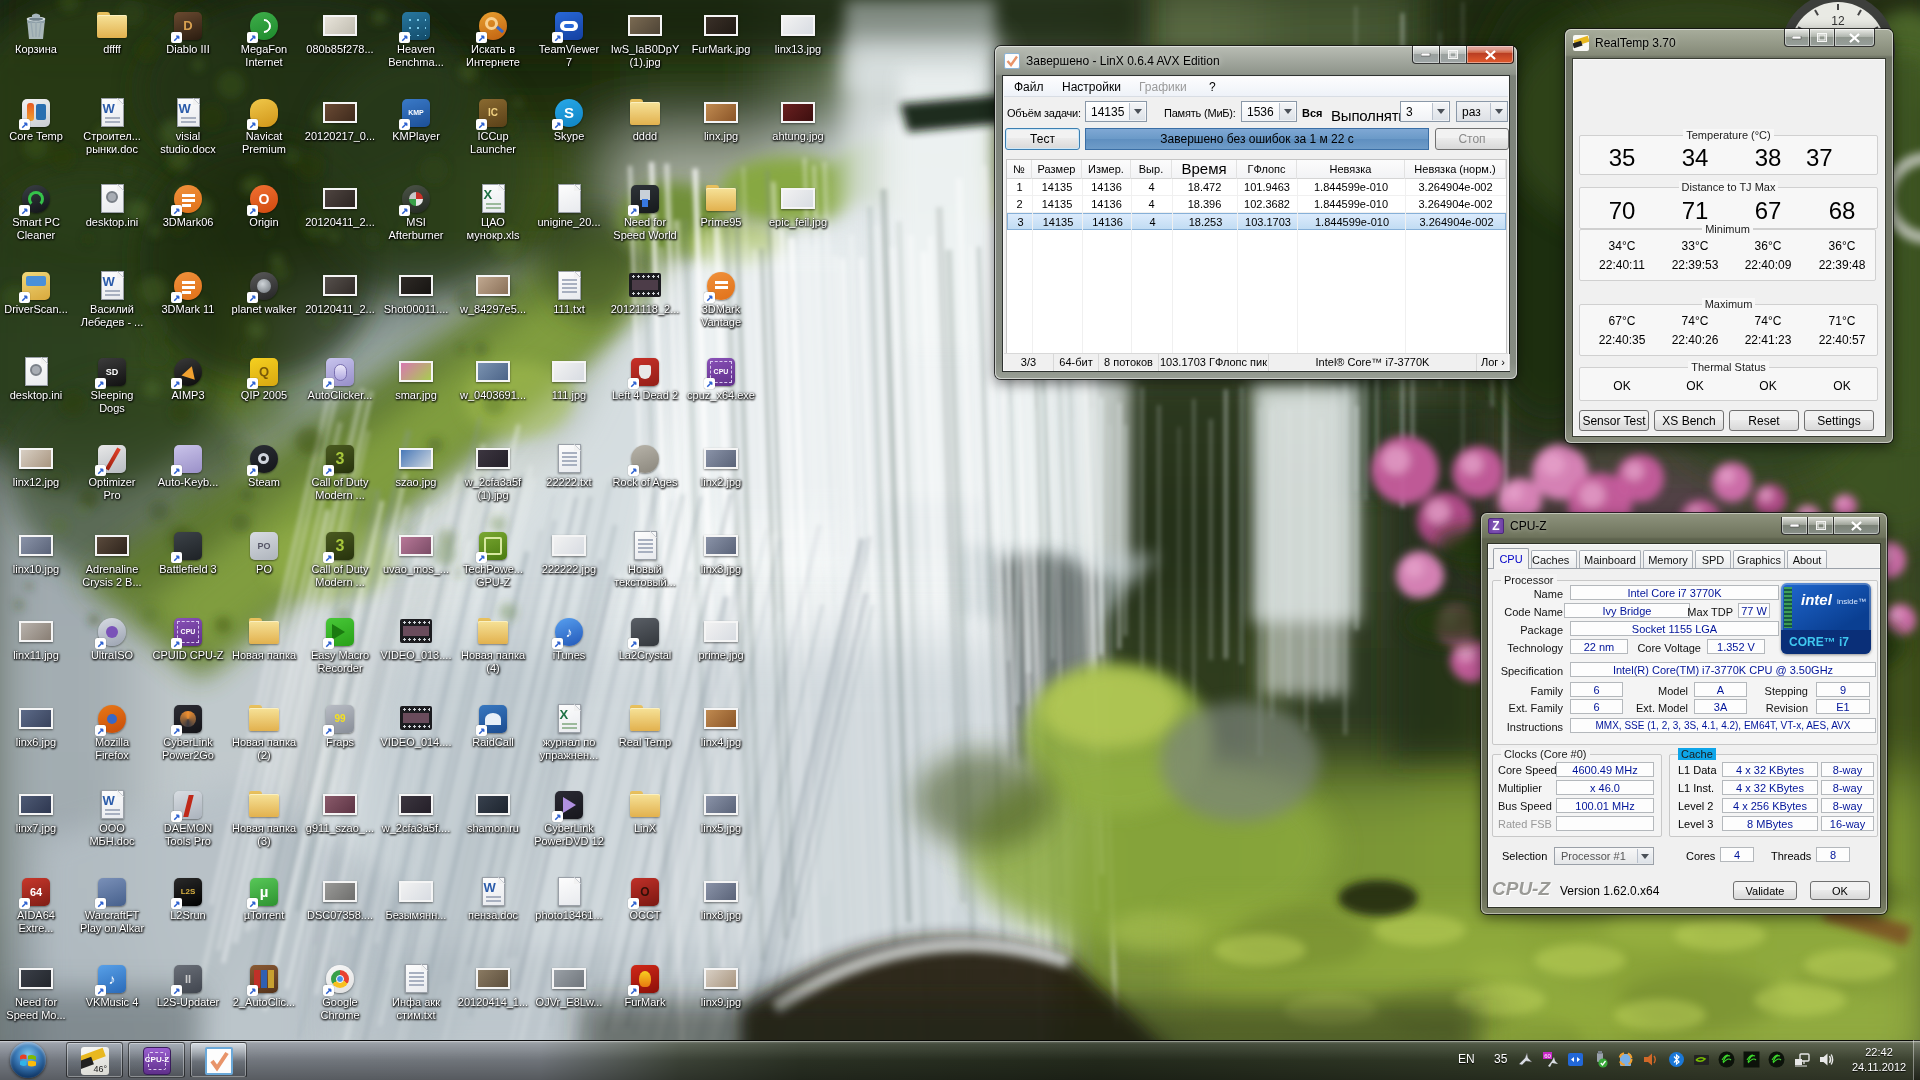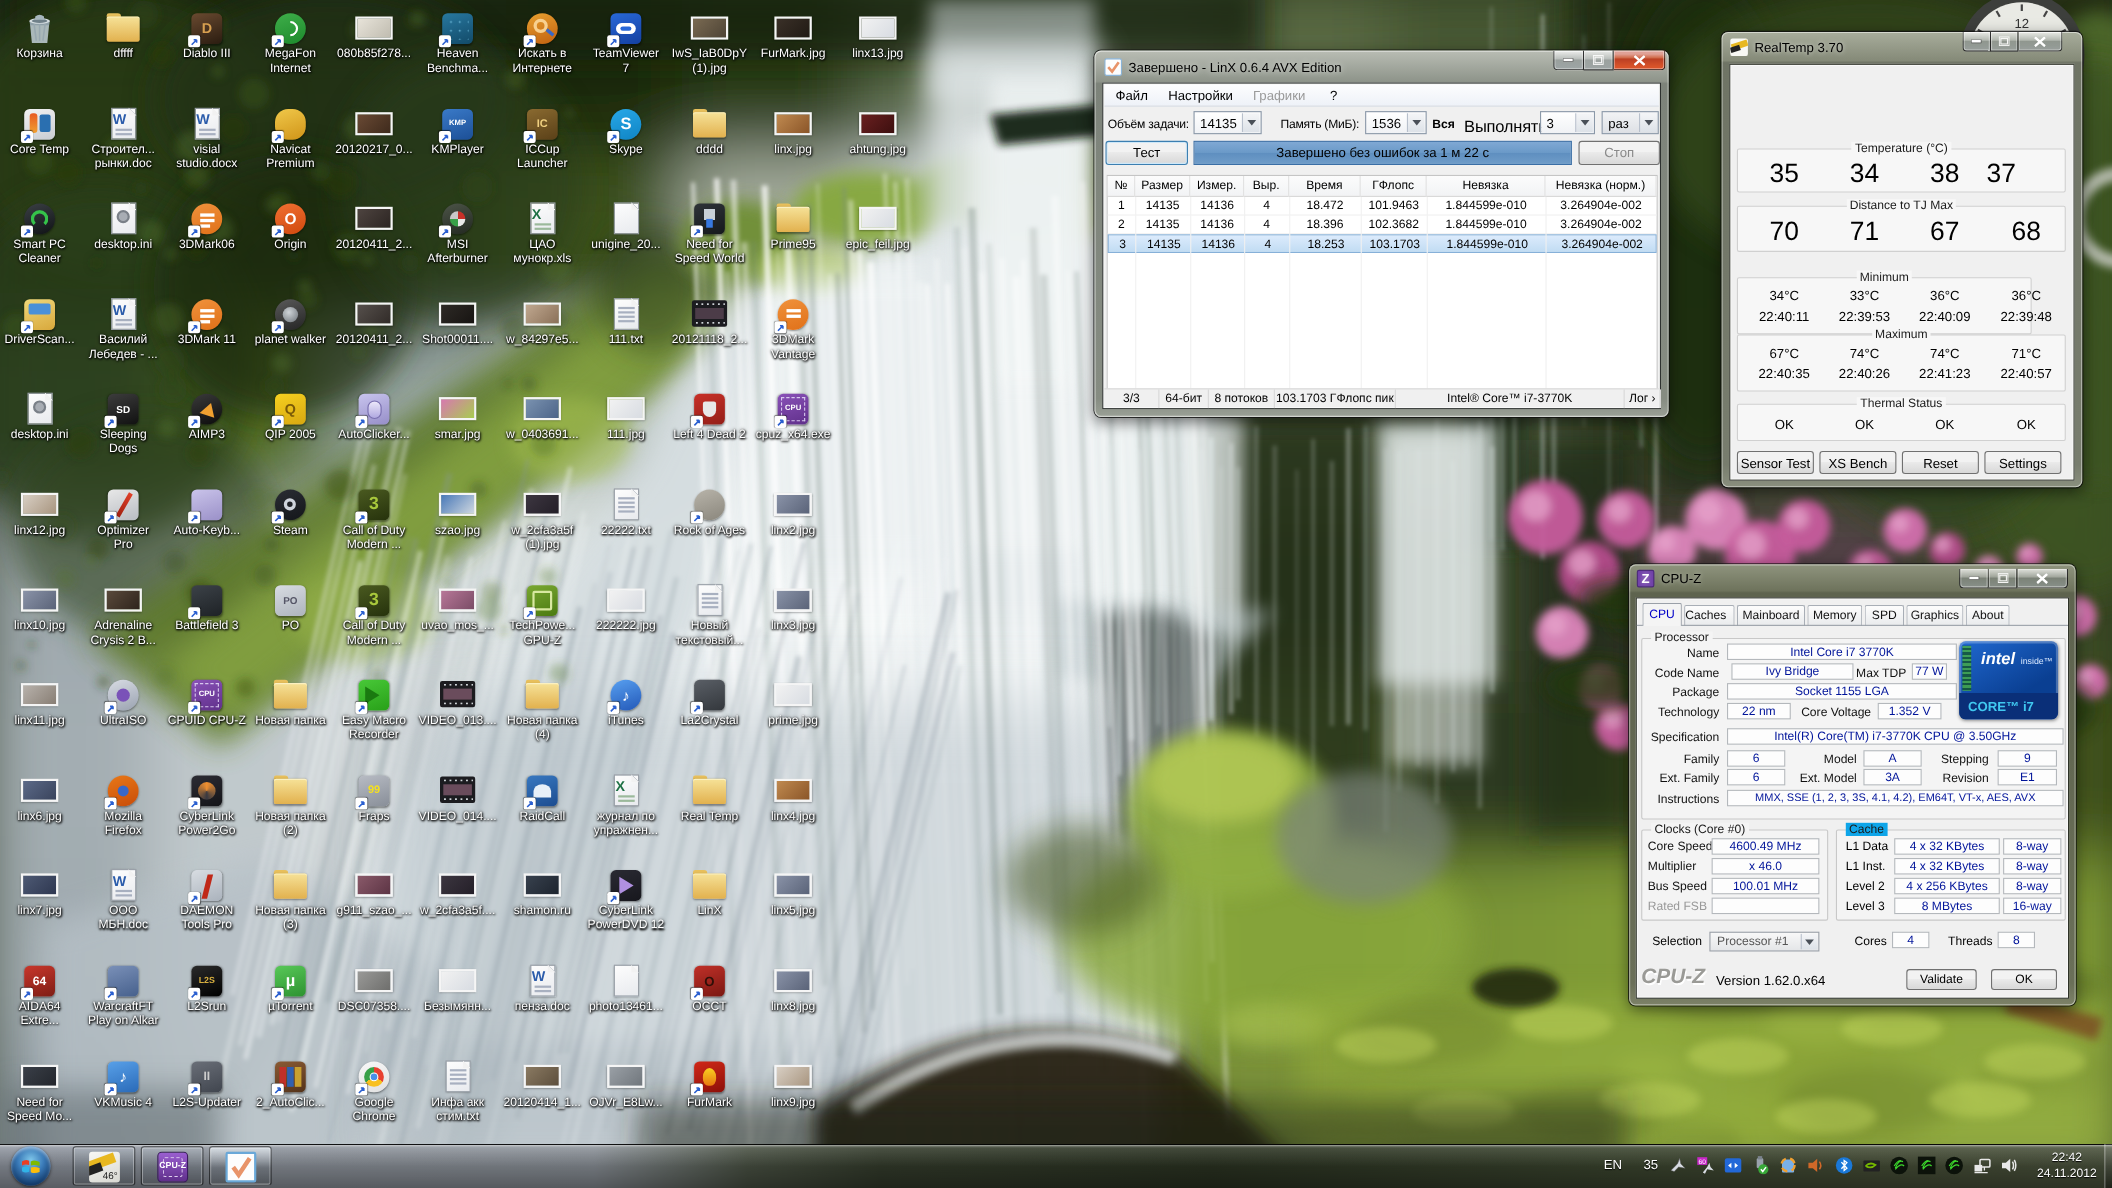--- a/index.html
+++ b/index.html
@@ -1883,21 +1883,21 @@
         </div>
         <div class="btn7" style="left:2px;top:52px;width:75px;height:22px;line-height:21px;border-color:#3c7fb1;box-shadow:inset 0 0 0 1px #cfe8f8">Тест</div>
         <div style="position:absolute;left:82px;top:52px;width:344px;height:22px;border:1px solid #3a6ea5;background:linear-gradient(#7fa8d4,#6b9ac8 48%,#5f8fc0 52%,#6f9cc8);color:#000;font-size:12px;text-align:center;line-height:21px">Завершено без ошибок за 1 м 22 с</div>
         <div class="btn7" style="left:432px;top:52px;width:74px;height:22px;line-height:21px;color:#8a8a8a">Стоп</div>
         <div style="position:absolute;left:3px;top:83px;width:501px;height:196px;border:1px solid #c5c5c5;background:#fff">
           <div style="position:absolute;left:0;top:0;right:0;height:19px;background:linear-gradient(#fcfcfc,#f2f3f5);border-bottom:1px solid #d5d5d5">
             <div style="position:absolute;left:0px;width:25px;top:0;height:19px;border-right:1px solid #e2e2e2;font-size:11px;text-align:center;line-height:18px;overflow:hidden">№</div>
             <div style="position:absolute;left:25px;width:50px;top:0;height:19px;border-right:1px solid #e2e2e2;font-size:11px;text-align:center;line-height:18px;overflow:hidden">Размер</div>
             <div style="position:absolute;left:75px;width:49px;top:0;height:19px;border-right:1px solid #e2e2e2;font-size:11px;text-align:center;line-height:18px;overflow:hidden">Измер.</div>
             <div style="position:absolute;left:124px;width:41px;top:0;height:19px;border-right:1px solid #e2e2e2;font-size:11px;text-align:center;line-height:18px;overflow:hidden">Выр.</div>
-            <div style="position:absolute;left:165px;width:65px;top:0;height:19px;border-right:1px solid #e2e2e2;font-size:11px;text-align:center;line-height:18px;overflow:hidden">Время</div>
+            <div style="position:absolute;left:165px;width:65px;top:0;height:19px;border-right:1px solid #e2e2e2;font-size:15px;text-align:center;line-height:18px;overflow:hidden">Время</div>
             <div style="position:absolute;left:230px;width:60px;top:0;height:19px;border-right:1px solid #e2e2e2;font-size:11px;text-align:center;line-height:18px;overflow:hidden">ГФлопс</div>
             <div style="position:absolute;left:290px;width:108px;top:0;height:19px;border-right:1px solid #e2e2e2;font-size:11px;text-align:center;line-height:18px;overflow:hidden">Невязка</div>
             <div style="position:absolute;left:398px;width:101px;top:0;height:19px;border-right:1px solid #e2e2e2;font-size:11px;text-align:center;line-height:18px;overflow:hidden">Невязка (норм.)</div>
           </div>
           <div style="position:absolute;left:0;right:0;top:19px;height:17px;border-bottom:1px solid #f0f0f0;">
             <div style="position:absolute;left:0px;width:25px;top:0;height:17px;font-size:11px;text-align:center;line-height:16px">1</div>
             <div style="position:absolute;left:25px;width:50px;top:0;height:17px;font-size:11px;text-align:center;line-height:16px">14135</div>
             <div style="position:absolute;left:75px;width:49px;top:0;height:17px;font-size:11px;text-align:center;line-height:16px">14136</div>
             <div style="position:absolute;left:124px;width:41px;top:0;height:17px;font-size:11px;text-align:center;line-height:16px">4</div>
             <div style="position:absolute;left:165px;width:65px;top:0;height:17px;font-size:11px;text-align:center;line-height:16px">18.472</div>
@@ -1982,21 +1982,21 @@
         </div>
         <div class="gb" style="left:6px;top:128px;width:299px;height:42px">
           <div class="gbl"><span>Distance to TJ Max</span></div>
           <div style="position:absolute;top:9px;left:0;right:0;font-size:24px;color:#000">
             <span style="position:absolute;left:6px;width:72px;text-align:center">70</span>
             <span style="position:absolute;left:79px;width:72px;text-align:center">71</span>
             <span style="position:absolute;left:152px;width:72px;text-align:center">67</span>
             <span style="position:absolute;left:226px;width:72px;text-align:center">68</span>
           </div>
         </div>
-        <div class="gb" style="left:6px;top:193px;width:268px;height:52px">
+        <div class="gb" style="left:6px;top:170px;width:297px;height:52px">
           <div class="gbl"><span>Minimum</span></div>
           <div style="position:absolute;top:9px;left:0;right:0;font-size:12px;color:#000">
             <span style="position:absolute;left:6px;width:72px;text-align:center">34°C</span>
             <span style="position:absolute;left:79px;width:72px;text-align:center">33°C</span>
             <span style="position:absolute;left:152px;width:72px;text-align:center">36°C</span>
             <span style="position:absolute;left:226px;width:72px;text-align:center">36°C</span>
           </div>
           <div style="position:absolute;top:28px;left:0;right:0;font-size:12px;color:#000">
             <span style="position:absolute;left:6px;width:72px;text-align:center">22:40:11</span>
             <span style="position:absolute;left:79px;width:72px;text-align:center">22:39:53</span>
@@ -2068,21 +2068,21 @@
           <div style="position:absolute;left:245px;top:2px;width:52px;height:19px;background:linear-gradient(#fdfdfd,#e8eaec);border:1px solid #a8aeb6;border-bottom:none;border-radius:2px 2px 0 0;font-size:11px;color:#111;text-align:center;line-height:18px">Graphics</div>
           <div style="position:absolute;left:299px;top:2px;width:40px;height:19px;background:linear-gradient(#fdfdfd,#e8eaec);border:1px solid #a8aeb6;border-bottom:none;border-radius:2px 2px 0 0;font-size:11px;color:#111;text-align:center;line-height:18px">About</div>
           <div style="position:absolute;left:0;right:0;top:20px;height:1px;background:#9aa0a8"></div>
         </div>
         <div class="gb" style="left:4px;top:36px;width:386px;height:165px;background:#f4f4f4;border-color:#c8c8c8">
           <div class="gbl" style="text-align:left;left:8px"><span style="background:#f4f4f4">Processor</span></div>
         </div>
         <div class="lab" style="left:-43px;top:44px;width:118px;text-align:right;color:#111">Name</div>
         <div class="fld" style="left:82px;top:41px;width:209px;height:15px;line-height:14px;font-size:11px">Intel Core i7 3770K</div>
         <div class="lab" style="left:-43px;top:62px;width:118px;text-align:right;color:#111">Code Name</div>
-        <div class="fld" style="left:86px;top:59px;width:111px;height:15px;line-height:14px;font-size:11px">Ivy Bridge</div>
+        <div class="fld" style="left:76px;top:59px;width:126px;height:15px;line-height:14px;font-size:11px">Ivy Bridge</div>
         <div class="lab" style="left:127px;top:62px;width:118px;text-align:right;color:#111">Max TDP</div>
         <div class="fld" style="left:250px;top:59px;width:32px;height:15px;line-height:14px;font-size:11px">77 W</div>
         <div class="lab" style="left:-43px;top:80px;width:118px;text-align:right;color:#111">Package</div>
         <div class="fld" style="left:82px;top:77px;width:209px;height:15px;line-height:14px;font-size:11px">Socket 1155 LGA</div>
         <div class="lab" style="left:-43px;top:98px;width:118px;text-align:right;color:#111">Technology</div>
         <div class="fld" style="left:82px;top:95px;width:58px;height:15px;line-height:14px;font-size:11px">22 nm</div>
         <div class="lab" style="left:95px;top:98px;width:118px;text-align:right;color:#111">Core Voltage</div>
         <div class="fld" style="left:219px;top:95px;width:58px;height:15px;line-height:14px;font-size:11px">1.352 V</div>
         <div class="lab" style="left:-43px;top:121px;width:118px;text-align:right;color:#111">Specification</div>
         <div class="fld" style="left:82px;top:118px;width:306px;height:15px;line-height:14px;font-size:11px">Intel(R) Core(TM) i7-3770K CPU @ 3.50GHz</div>

